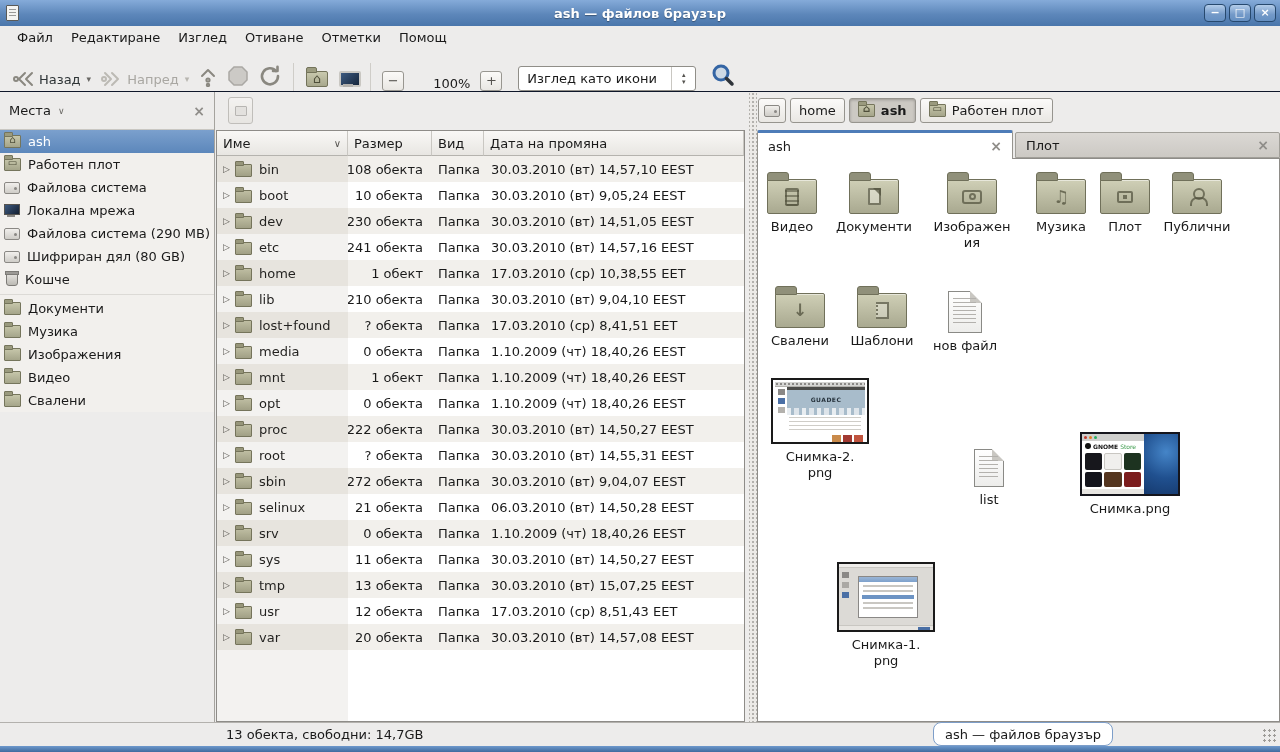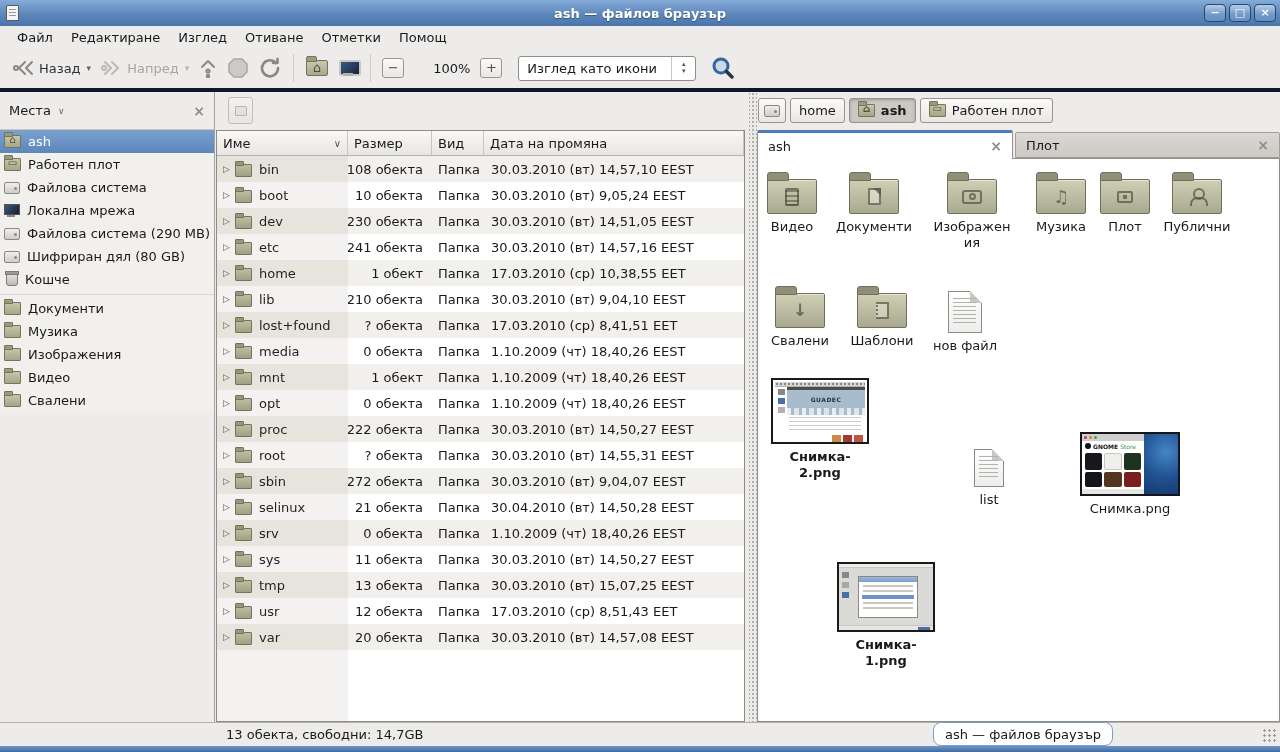--- a/index.html
+++ b/index.html
@@ -24,21 +24,21 @@
     background:linear-gradient(#b4cdea,#7399c8 60%,#6590c2);color:#fff;font-size:11px;
     line-height:15px;text-align:center;font-weight:bold;}
 
   
   .menubar{position:absolute;left:0;top:26px;right:0;height:22px;display:flex;
     align-items:center;padding-left:8px;background:#edeceb;}
   .menu-item{padding:2px 9px;}
 
   
   .toolbar{position:absolute;left:0;top:48px;right:0;height:44px;background:#edeceb;
-    border-bottom:4px solid #0f172a;display:flex;align-items:center;padding:0 8px;}
+    border-bottom:1px solid #0f172a;display:flex;align-items:flex-end;padding:0 8px;}
   .tb-btn{display:flex;align-items:center;gap:4px;padding:4px 5px;border-radius:3px;color:#2e3436;}
   .tb-label{padding-top:1px;}
   .disabled{color:#a9a7a2;}
   .caret{font-size:9px;color:#6a6864;padding-left:2px;}
   .caret.disabled{color:#b8b6b0;}
   .tb-sep{width:1px;height:28px;background:#cfcdc8;margin:0 7px;}
   .zoombox{width:22px;height:20px;border:1px solid #989690;border-radius:3px;
     background:linear-gradient(#fbfaf8,#e9e7e3);text-align:center;line-height:17px;
     color:#55534f;font-size:13px;margin:0 4px;}
   .zoom-level{padding:0 6px;margin-left:19px;}
@@ -134,21 +134,21 @@
   .tab{display:flex;align-items:center;padding:0 10px;}
   .tab.active{width:256px;background:#fff;border:1px solid #96948e;border-bottom:none;
     border-top:3px solid #4e7cb8;border-radius:2px 2px 0 0;margin-bottom:-1px;}
   .tab.inactive{flex:1;background:linear-gradient(#dbd8d4,#ccc9c4);border:1px solid #a19f99;
     border-radius:2px 2px 0 0;margin-top:2px;margin-left:2px;}
   .tab-close{margin-left:auto;color:#8f8d89;font-weight:bold;font-size:14px;}
   .iconview{position:absolute;left:0;right:0;top:66px;bottom:0;background:#fff;
     border:1px solid #8e8c88;overflow:hidden;}
   .icon-item{position:absolute;width:96px;display:flex;flex-direction:column;align-items:center;}
   .ilabel{margin-top:5px;line-height:16px;text-align:center;max-width:90px;}
-  .ilabel.wrapfile{max-width:72px;word-break:break-all;font-weight:bold;}
+  .ilabel.wrapfile{max-width:72px;word-break:break-all;}
   .ilabel.wrapfolder{max-width:84px;word-break:break-all;}
 
   
   .bigfolder{width:50px;height:35px;background:linear-gradient(#cfcfb6,#a9a990);
     border:1px solid #70705a;border-radius:2px;position:relative;margin-top:8px;
     display:flex;align-items:center;justify-content:center;
     box-shadow:inset 0 1px 0 rgba(255,255,255,.5);}
   .bigfolder::before{content:"";position:absolute;top:-8px;left:-1px;width:20px;height:7px;
     background:#90907a;border:1px solid #70705a;border-radius:3px 3px 0 0;}
   .emb{color:rgba(80,80,60,.75);}
@@ -578,21 +578,21 @@
         </div>
 
         <div class="trow">
           <span class="cell name">
             <span class="expander">▷</span>
             <span class="si-folder f16"></span>
             <span>selinux</span>
           </span>
           <span class="cell size">21 обекта</span>
           <span class="cell type">Папка</span>
-          <span class="cell date">30.04.2010 (вт) 14,50,28 EEST</span>
+          <span class="cell date">06.03.2010 (вт) 14,50,28 EEST</span>
         </div>
 
         <div class="trow">
           <span class="cell name">
             <span class="expander">▷</span>
             <span class="si-folder f16"></span>
             <span>srv</span>
           </span>
           <span class="cell size">0 обекта</span>
           <span class="cell type">Папка</span>

